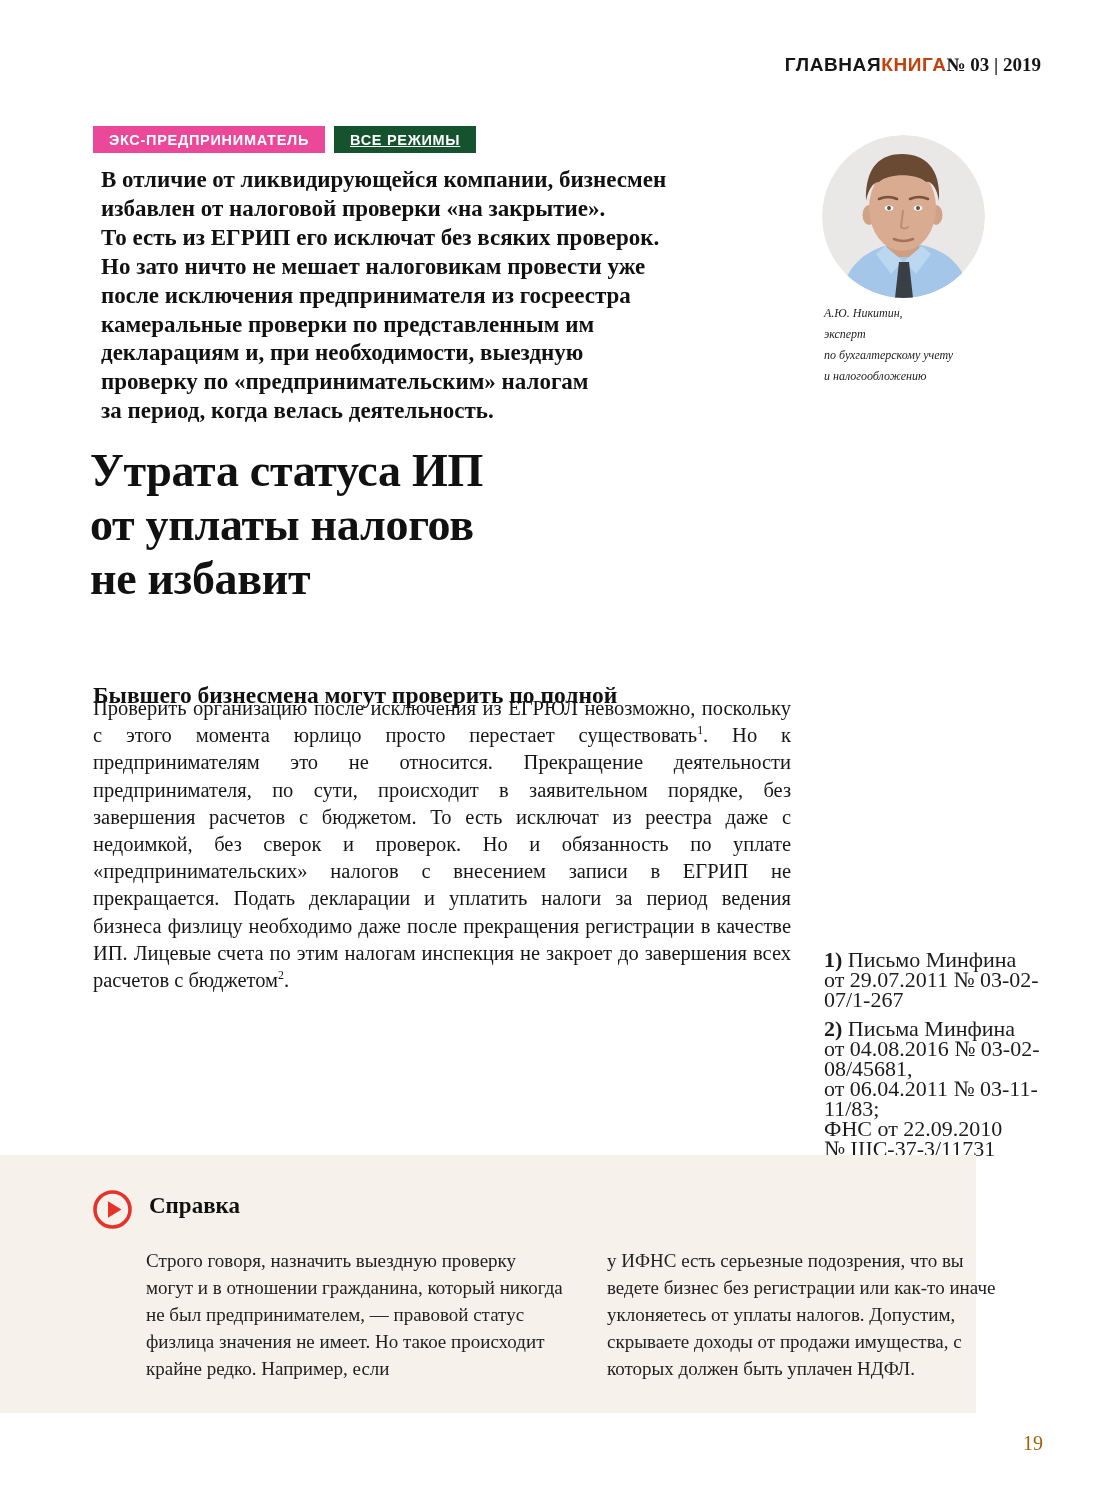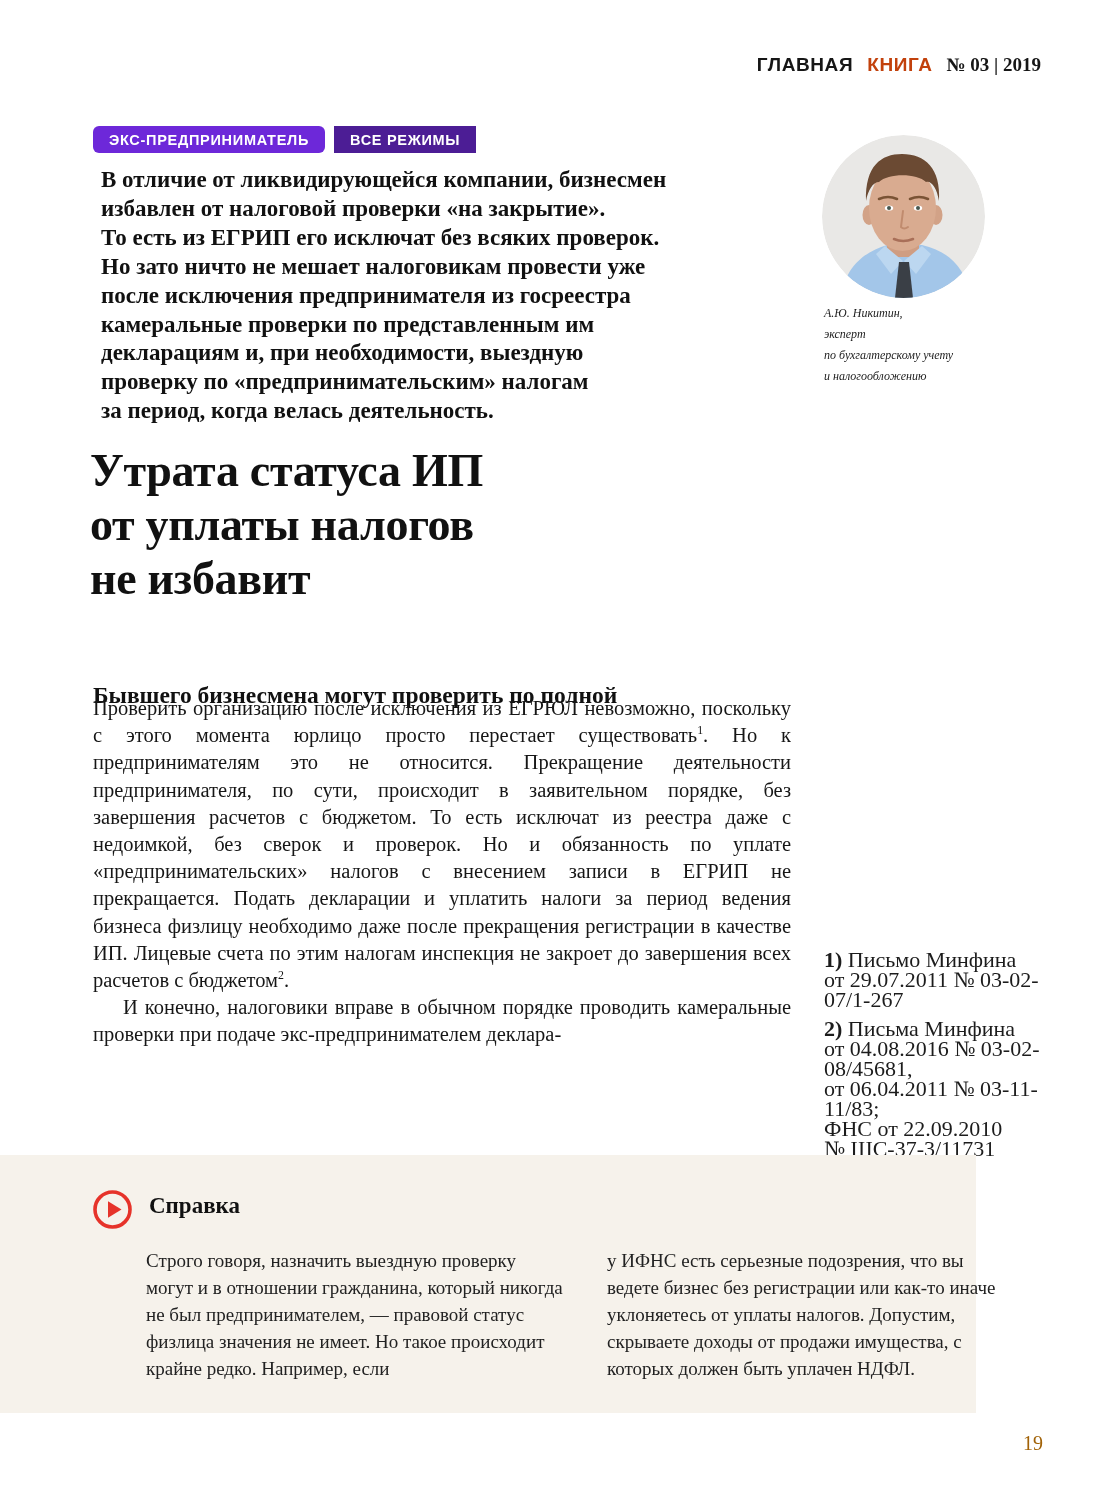--- a/index.html
+++ b/index.html
@@ -13,21 +13,21 @@
     overflow: hidden;
   }
 
   
   .masthead {
     position: absolute;
     top: 54px;
     right: 63px;
     display: flex;
     align-items: flex-end;
-    gap: 14px;
+    gap: 0;
     font-size: 19px;
     white-space: nowrap;
   }
   .brand-first, .brand-second {
     font-family: "Liberation Sans", sans-serif;
     font-weight: bold;
     letter-spacing: 0.6px;
   }
   .brand-second { color: #c2410c; }
   .issue { font-family: "Liberation Serif", serif; font-weight: bold; }
@@ -45,22 +45,22 @@
     display: flex;
     align-items: center;
     padding: 0 16px;
     color: #ffffff;
     font-family: "Liberation Sans", sans-serif;
     font-weight: bold;
     font-size: 14.5px;
     letter-spacing: 0.7px;
     white-space: nowrap;
   }
-  .tag-red { background: #6d28d9; border-radius: 6px; }
-  .tag-purple { background: #4c1d95; }
+  .tag-red { background: #ec4899; }
+  .tag-purple { background: #14532d; text-decoration: underline; }
 
   
   .lede {
     position: absolute;
     left: 93px;
     top: 166px;
     width: 690px;
     font-weight: bold;
     font-size: 23px;
     line-height: 28.9px;
@@ -251,21 +251,20 @@
 и налогообложению</div>
 
   <h1 class="headline" style="margin:0">Утрата статуса ИП
 от уплаты налогов
 не избавит</h1>
 
   <h2 class="section-heading" style="margin:0">Бывшего бизнесмена могут проверить по полной</h2>
 
   <div class="body-text">
     <p><span>Проверить организацию после исключения из ЕГРЮЛ невозможно, поскольку с этого момента юрлицо просто перестает существовать</span><span class="sup">1</span><span>. Но к предпринимателям это не относится. Прекращение деятельности предпринимателя, по сути, происходит в заявительном порядке, без завершения расчетов с бюджетом. То есть исключат из реестра даже с недоимкой, без сверок и проверок. Но и обязанность по уплате «предпринимательских» налогов с внесением записи в ЕГРИП не прекращается. Подать декларации и уплатить налоги за период ведения бизнеса физлицу необходимо даже после прекращения регистрации в качестве ИП. Лицевые счета по этим налогам инспекция не закроет до завершения всех расчетов с бюджетом</span><span class="sup">2</span><span>.</span></p>
-    <p>И конечно, налоговики вправе в обычном порядке проводить камеральные проверки при подаче экс-предпринимателем деклара-</p>
   </div>
 
   <div class="footnotes">
     <div class="footnote">
       <span class="fn-num">1)</span>
       <span class="fn-text">Письмо Минфина
 от 29.07.2011 № 03-02-07/1-267</span>
     </div>
     <div class="footnote">
       <span class="fn-num">2)</span>

